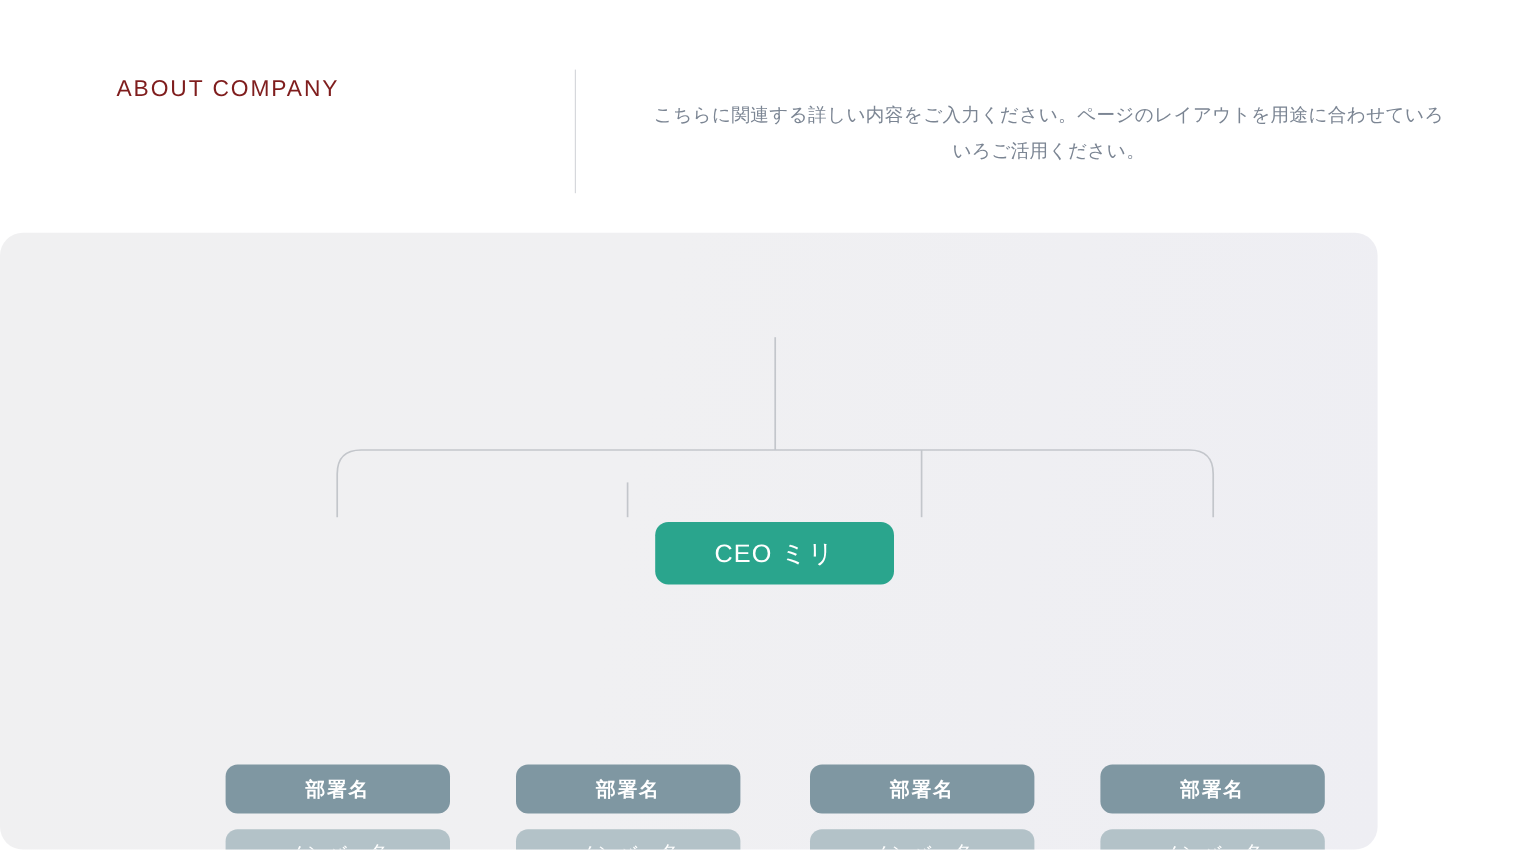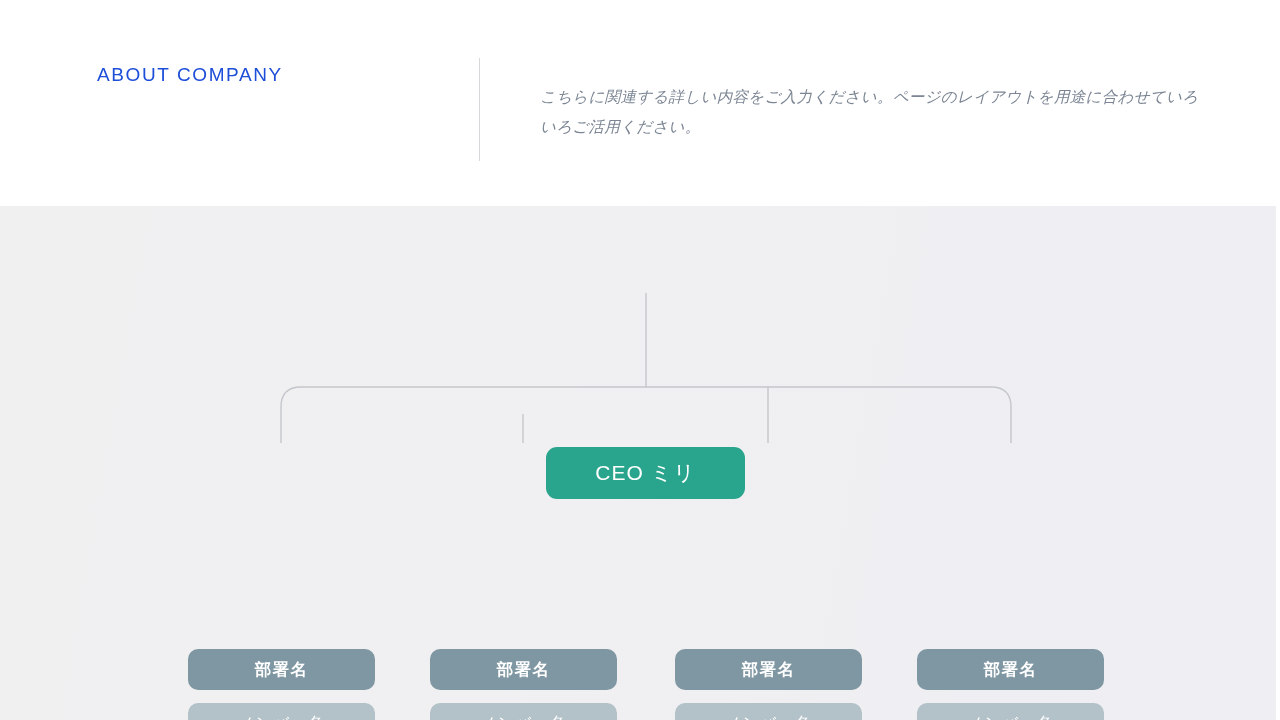--- a/index.html
+++ b/index.html
@@ -31,21 +31,21 @@
     height: 206px;
     background: #ffffff;
   }
 
   .eyebrow {
     position: absolute;
     left: 97px;
     top: 64px;
     font-size: 19px;
     letter-spacing: 1.6px;
-    color: #1d4ed8;
+    color: #7f1d1d;
     font-weight: 400;
     white-space: nowrap;
   }
 
   .title {
     position: absolute;
     left: 94px;
     top: 93px;
     font-size: 49px;
     font-weight: 700;
@@ -61,36 +61,37 @@
     width: 1px;
     height: 103px;
     background: #d6d8dc;
   }
 
   .lead {
     position: absolute;
     left: 540px;
     top: 82px;
     width: 668px;
+    text-align: center;
     font-size: 15.5px;
     line-height: 30px;
     color: #7b8593;
     letter-spacing: 0.3px;
-    font-style: italic;
   }
 
   
   .panel {
     position: absolute;
     left: 0;
-    top: 206px;
-    width: 1276px;
+    top: 194px;
+    width: 1148px;
     height: 514px;
     background: linear-gradient(100deg, #f0f0f1 0%, #f0f0f2 45%, #eeeef3 100%);
     overflow: hidden;
+    border-radius: 19px;
   }
 
   
   .connectors {
     position: absolute;
     left: 0;
     top: 0;
     width: 1280px;
     height: 514px;
     pointer-events: none;

